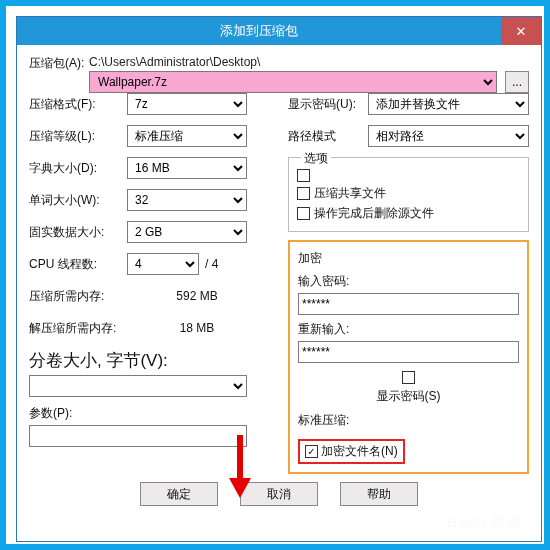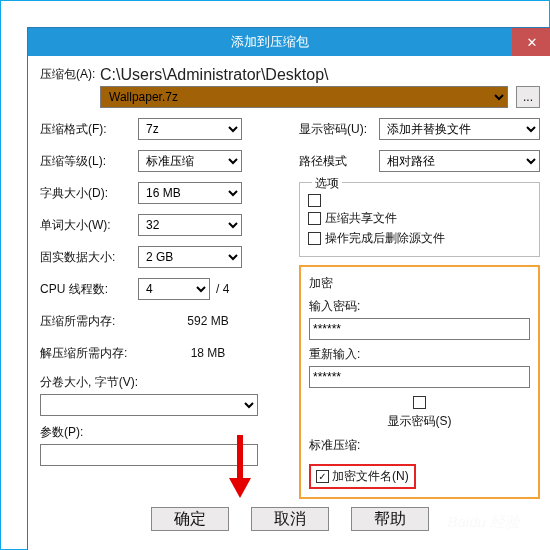--- a/index.html
+++ b/index.html
@@ -1,44 +1,44 @@
 <!DOCTYPE html>
 <html><head>
 <meta charset="utf-8">
 <style>
 * { box-sizing: border-box; font-family: "Microsoft YaHei", "SimSun", sans-serif; }
 body { margin: 0; background: #fff; width: 550px; height: 550px; position: relative; }
-.outer { border: 1px solid #0ea5e9; width: 550px; height: 550px; padding: 26px; }
+.outer { border: 6px solid #0ea5e9; width: 550px; height: 550px; padding: 10px; }
 .window { border: 1px solid #2a7ab8; width: 526px; height: 526px; background: #fff; }
 .titlebar { height: 28px; background: #2196d8; color: #fff; display: flex; align-items: center; position: relative; font-size: 13px; }
 .titlebar .title { flex: 1; text-align: center; }
 .closebtn { width: 40px; height: 28px; background: #c75050; color: #fff; display: flex; align-items: center; justify-content: center; font-size: 13px; cursor: pointer; }
 .content { padding: 10px 12px; font-size: 12px; color: #111; }
-.pathline { font-size: 16px; color: #222; margin-left: 60px; margin-bottom: 2px; }
-.archive-input { flex: 1; height: 22px; border: 1px solid #7a7a7a; padding: 2px 4px; font-size: 12px; background:#a16207; }
+.pathline { font-size: 12px; color: #222; margin-left: 60px; margin-bottom: 2px; }
+.archive-input { flex: 1; height: 22px; border: 1px solid #7a7a7a; padding: 2px 4px; font-size: 12px; background:#f9a8d4; }
 .dots { width: 24px; height: 22px; border: 1px solid #888; background: #eceaea; display:flex; align-items:center; justify-content:center; cursor:pointer; }
-.cols { display: flex; gap: 18px; margin-top: 10px; }
+.cols { display: flex; gap: 18px; }
 .col { flex: 1; }
 .frow { display: flex; align-items: center; margin-bottom: 10px; height: 22px; }
 .flabel { width: 98px; font-size: 12px; }
 select, input[type=text] { height: 22px; border: 1px solid #7a7a7a; font-size: 12px; padding: 1px 3px; background:#fff; }
-.sel1 { width: 104px; }
+.sel1 { width: 120px; }
 .sel2 { width: 114px; }
 .valr { flex:1; text-align: center; font-size: 12px; padding-right:3px;}
 .fullinput { width: 218px; height: 22px; border:1px solid #7a7a7a; }
 .group { border: 1px solid #bcbcbc; padding: 8px 8px 6px 8px; margin-bottom: 8px; position:relative; }
 .group-title { position: absolute; top: -8px; left: 12px; background: #fff; padding: 0 3px; font-size: 12px; }
 .cb-row { display: flex; align-items: center; font-size: 12px; margin: 3px 0; gap: 4px; }
 .cb { width: 13px; height: 13px; border: 1px solid #333; display:inline-flex; align-items:center; justify-content:center; font-size:10px; line-height:1; }
 .enc-box { border: 2px solid #f2a439; padding: 8px; }
 .enc-label { font-size: 12px; margin-bottom: 3px; }
 .enc-input { width: 100%; height: 22px; border:1px solid #7a7a7a; padding:2px 4px; font-size:12px; }
 .red-box { border: 2px solid #e62222; display: inline-flex; align-items: center; padding: 2px 5px; gap:3px; margin-top:4px;}
 .btnrow { display: flex; justify-content: center; gap: 22px; margin-top: 8px; }
-.btn { width: 78px; height: 24px; border: 1px solid #888; background: #eceaea; display:flex; align-items:center; justify-content:center; font-size:16px; cursor:pointer; }
+.btn { width: 78px; height: 24px; border: 1px solid #888; background: #eceaea; display:flex; align-items:center; justify-content:center; font-size:12px; cursor:pointer; }
 .arrow { position: absolute; left: 225px; top: 430px; pointer-events: none; }
 .watermark { position:absolute; right:30px; bottom:18px; color:#eee; font-size:15px; opacity:0.35; font-style:italic;}
 .sel-flex { display:flex; align-items:center; gap:6px; }
 </style>
 </head>
 <body>
 
 <div class="outer">
 <div class="window">
   <div class="titlebar">
@@ -90,21 +90,21 @@
               </div>
             </div>
         <div class="frow">
               <div class="flabel">压缩所需内存:</div>
           <div class="valr">592 MB</div>
             </div>
         <div class="frow">
               <div class="flabel">解压缩所需内存:</div>
           <div class="valr">18 MB</div>
             </div>
-        <div style="font-size:12px; margin-bottom:3px;">分卷大小, 字节(V):</div>
+        <div style="font-size:17px; margin-bottom:3px;">分卷大小, 字节(V):</div>
         <select class="fullinput"><option></option></select>
         <div style="font-size:12px; margin:8px 0 3px 0;">参数(P):</div>
         <input class="fullinput" type="text" style="">
       </div>
 
       <div class="col">
         <div class="frow">
               <div class="flabel" style="width:80px">显示密码(U):</div>
           <select class="sel2" style="flex:1"><option>添加并替换文件</option></select>
             </div>

